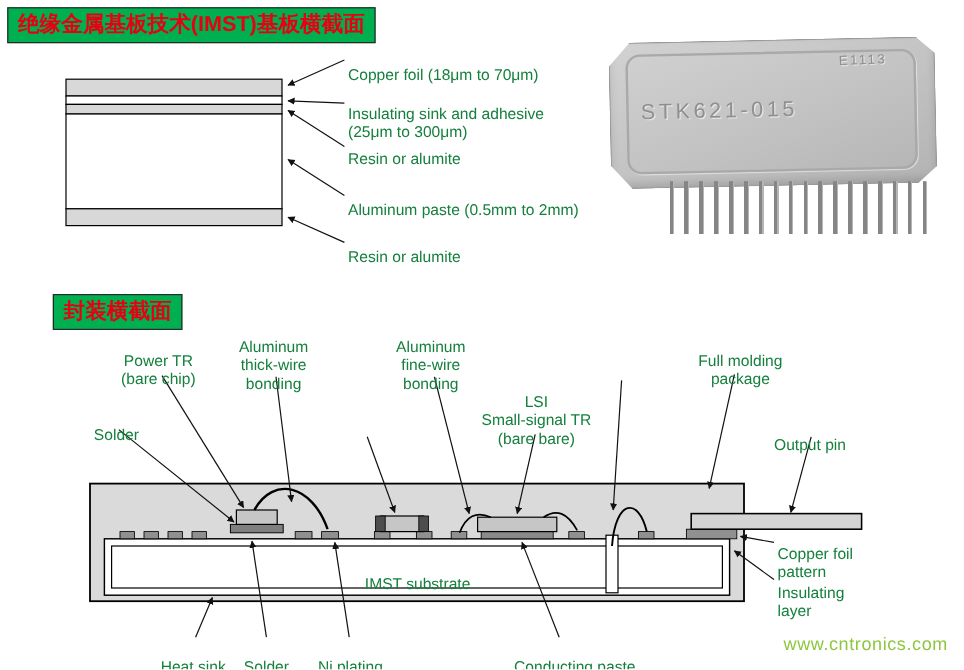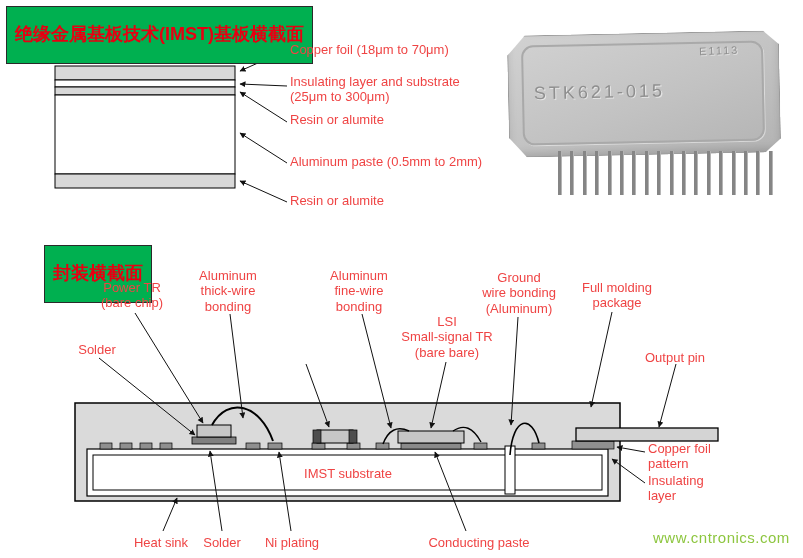--- a/index.html
+++ b/index.html
@@ -7,29 +7,30 @@
     position:relative;width:803px;height:558px;background:#fff;overflow:hidden;
     font-family:"Liberation Sans",sans-serif;color:#000;
   }
   svg.diagram-layer{position:absolute;left:0;top:0;}
 
   
   .sec-title{
     position:absolute;display:inline-block;
     background:var(--title-bg,#00b050);color:var(--title-text,#e60012);
     font-weight:bold;font-size:18px;line-height:1.2;
-    padding:17px 8px;border:1px solid #2a2a2a;white-space:nowrap;
+    padding:3px 8px;border:1px solid #2a2a2a;white-space:nowrap;
   }
   #title-imst{left:6px;top:6px;}
   #title-package{left:44px;top:245px;}
 
   
   .lbl{
-    position:absolute;font-size:13px;line-height:1.18;color:#ef4444;
+    position:absolute;font-size:13px;line-height:1.18;color:#15803d;
     white-space:pre-line;
+    margin-top:13px;
   }
   .ctr{transform:translateX(-50%);text-align:center;}
 
   
   .watermark{
     position:absolute;left:613px;top:529px;
     font-size:15px;color:var(--watermark,#8dc63f);letter-spacing:.5px;margin-left:40px;
   }
 
   
@@ -145,21 +146,21 @@
       <line x1="222" y1="531" x2="210" y2="451"></line>
       <line x1="291" y1="531" x2="279" y2="452"></line>
       <line x1="466" y1="531" x2="435" y2="452"></line>
     </g>
   </svg>
 
   <div class="sec-title" id="title-imst">绝缘金属基板技术(IMST)基板横截面</div>
   <div class="sec-title" id="title-package">封装横截面</div>
 
   <div class="lbl" style="left:290px;top:42px">Copper foil (18μm to 70μm)</div>
-  <div class="lbl" style="left:290px;top:74px">Insulating layer and substrate
+  <div class="lbl" style="left:290px;top:74px">Insulating sink and adhesive
 (25μm to 300μm)</div>
   <div class="lbl" style="left:290px;top:112px">Resin or alumite</div>
   <div class="lbl" style="left:290px;top:154px">Aluminum paste (0.5mm to 2mm)</div>
   <div class="lbl" style="left:290px;top:193px">Resin or alumite</div>
 
   <div class="module-photo">
     <div class="module-body">
       <div class="module-engrave"></div>
       <div class="module-lot">E1113</div>
       <div class="module-part">STK621-015</div>
@@ -172,23 +173,20 @@
   <div class="lbl ctr" style="left:97px;top:342px">Solder</div>
   <div class="lbl ctr" style="left:228px;top:268px">Aluminum
 thick-wire
 bonding</div>
   <div class="lbl ctr" style="left:359px;top:268px">Aluminum
 fine-wire
 bonding</div>
   <div class="lbl ctr" style="left:447px;top:314px">LSI
 Small-signal TR
 (bare bare)</div>
-  <div class="lbl ctr" style="left:519px;top:270px">Ground
-wire bonding
-(Aluminum)</div>
   <div class="lbl ctr" style="left:617px;top:280px">Full molding
 package</div>
   <div class="lbl" style="left:645px;top:350px">Output pin</div>
   <div class="lbl" style="left:648px;top:441px">Copper foil
 pattern</div>
   <div class="lbl" style="left:648px;top:473px">Insulating
 layer</div>
   <div class="lbl ctr" style="left:348px;top:466px">IMST substrate</div>
   <div class="lbl ctr" style="left:161px;top:535px">Heat sink</div>
   <div class="lbl ctr" style="left:222px;top:535px">Solder</div>

